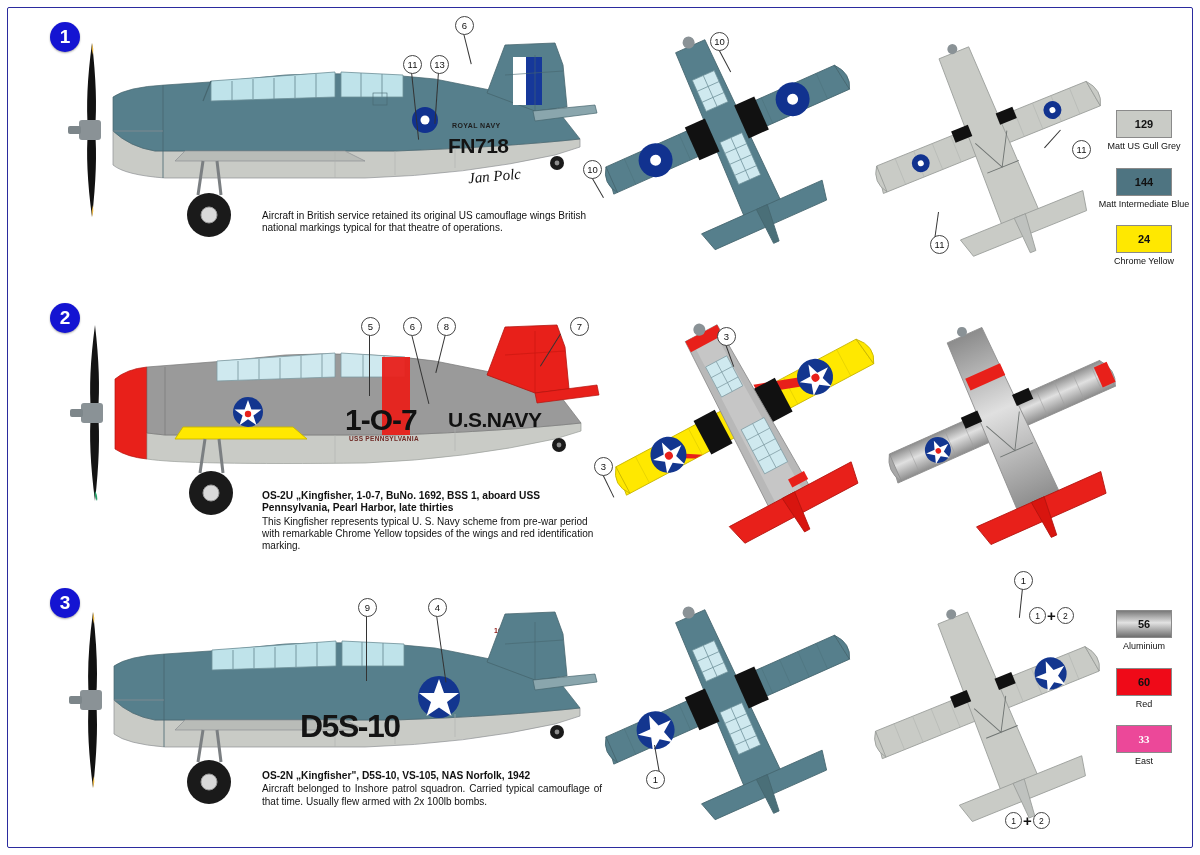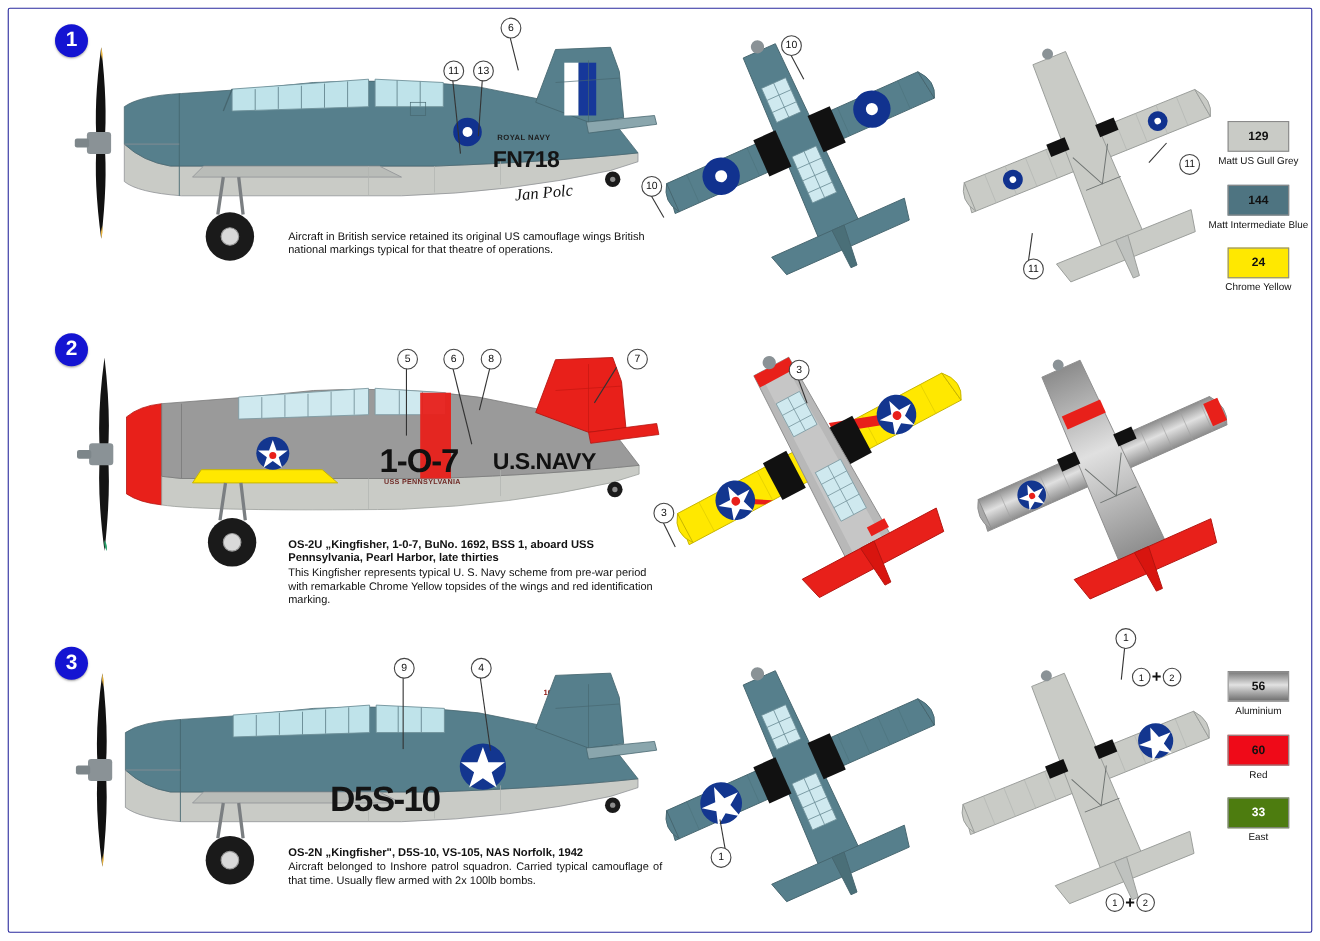--- a/index.html
+++ b/index.html
@@ -508,18 +508,18 @@
     <div class="chips" style="left:1098px;top:40px;">
       <div>
         <div class="chip" style="background:linear-gradient(180deg,#7a7a7a 0%,#e2e2e2 45%,#6f6f6f 100%);color:#111;">56</div>
         <div class="chip-label">Aluminium</div>
       </div>
       <div>
         <div class="chip" style="background:#ef0a18;color:#111;">60</div>
         <div class="chip-label">Red</div>
       </div>
       <div>
-        <div class="chip" style="background:#4d7c0f;color:#fff;">33</div>
+        <div class="chip" style="background:#ec4899;color:#fff;font-family:Liberation Serif, serif;">33</div>
         <div class="chip-label">East</div>
       </div>
     </div>
   </div>
 </div>
 
 </body></html>

